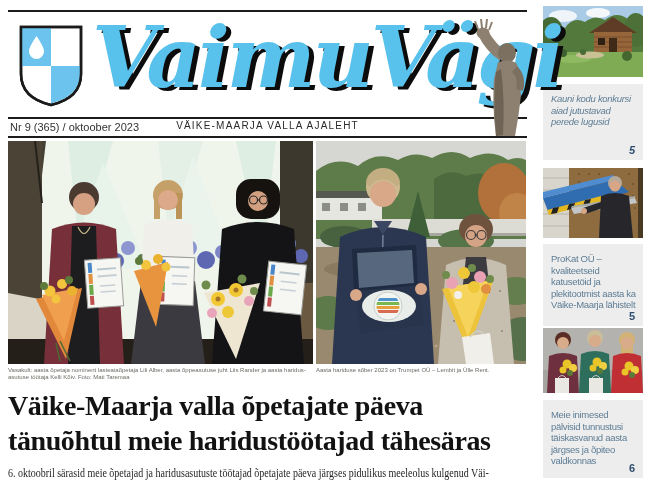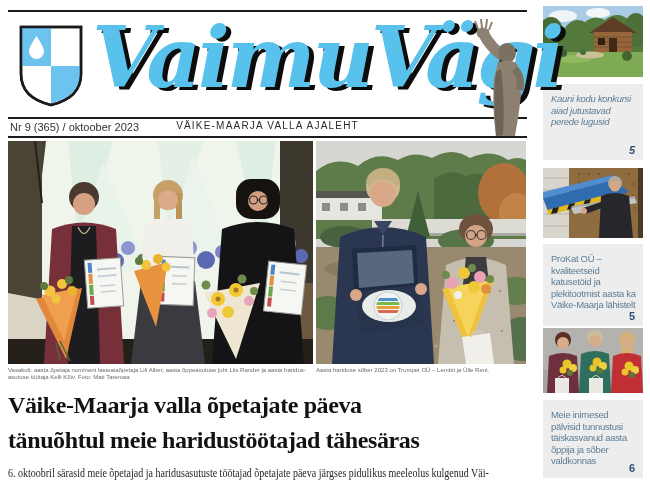--- a/index.html
+++ b/index.html
@@ -28,21 +28,21 @@
   .photo{position:absolute;top:141px;display:block;}
   .photo-left{left:8px;}
   .photo-right{left:316px;}
   .caption{position:absolute;top:367px;font-size:6px;line-height:7px;color:#6b6b66;}
   .caption-left{left:8px;width:305px;}
   .caption-right{left:316px;width:210px;}
 
   
   .headline{position:absolute;left:8px;top:388px;width:530px;
       font-family:"Liberation Serif",serif;font-weight:bold;color:#121212;
-      font-size:24px;line-height:35px;letter-spacing:-0.4px;white-space:nowrap;}
+      font-size:28px;line-height:35px;letter-spacing:-0.4px;white-space:nowrap;}
   .bodyline{position:absolute;left:8px;top:466px;width:650px;
       font-family:"Liberation Serif",serif;font-size:12.5px;color:#1e1e1e;
       white-space:nowrap;transform:scaleX(0.8);transform-origin:left top;}
 
   
   .sb-photo{position:absolute;left:543px;display:block;}
   .sb-text{position:absolute;left:543px;width:100px;background:#ededed;box-sizing:border-box;
       padding:9px 6px 5px 8px;}
   .sb-caption{display:block;font-size:9.5px;line-height:11.5px;letter-spacing:-0.3px;
       color:#5d7d95;}
@@ -386,17 +386,17 @@
       <circle cx="86" cy="38" r="4.5" fill="#e9c528"></circle>
         <circle cx="92" cy="42" r="4" fill="#f0d040"></circle>
         <circle cx="82" cy="44" r="3.5" fill="#e9c528"></circle>
         <circle cx="89" cy="47" r="3" fill="#5a7a3a"></circle>
     </g>
     <rect x="12" y="50" width="14" height="15" fill="#e9e8e2"></rect>
     <rect x="46" y="50" width="14" height="15" fill="#e9e8e2"></rect>
     <path d="M15,50 q4,-5 8,0 M49,50 q4,-5 8,0" stroke="#c9c8c0" fill="none"></path>
   </svg>
   <div class="sb-text sb-t3">
-    <span class="sb-caption">Meie inimesed pälvisid tunnustusi täiskasvanud aasta õppija ja sõber valdkonnas</span>
+    <span class="sb-caption">Meie inimesed pälvisid tunnustusi täiskasvanud aasta järgses ja õpiteo valdkonnas</span>
     <span class="sb-page">6</span>
   </div>
 
 </div>
 
 </body></html>

